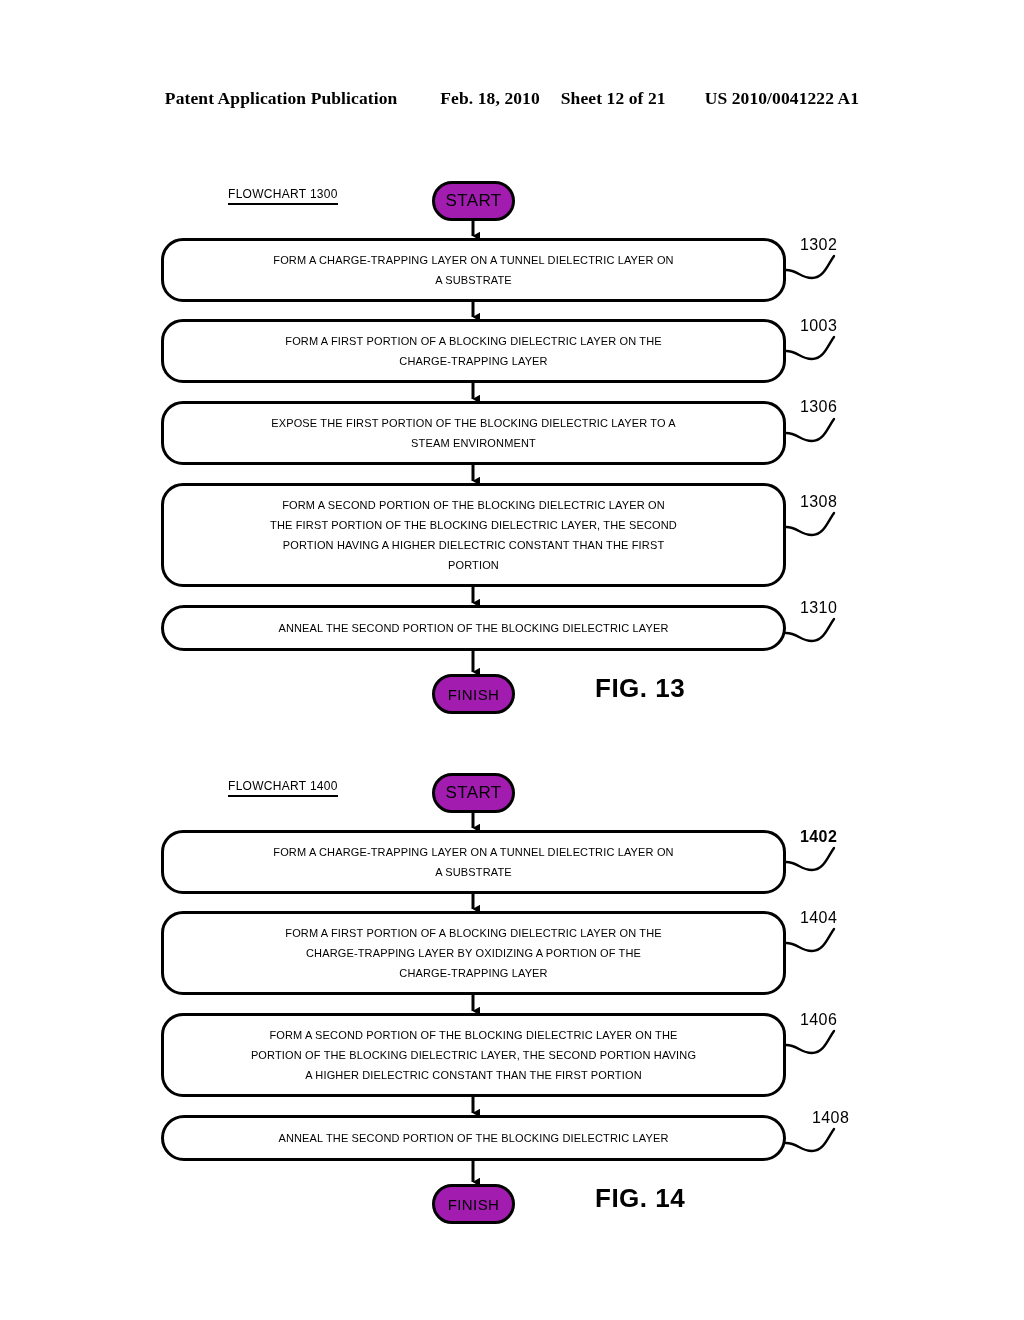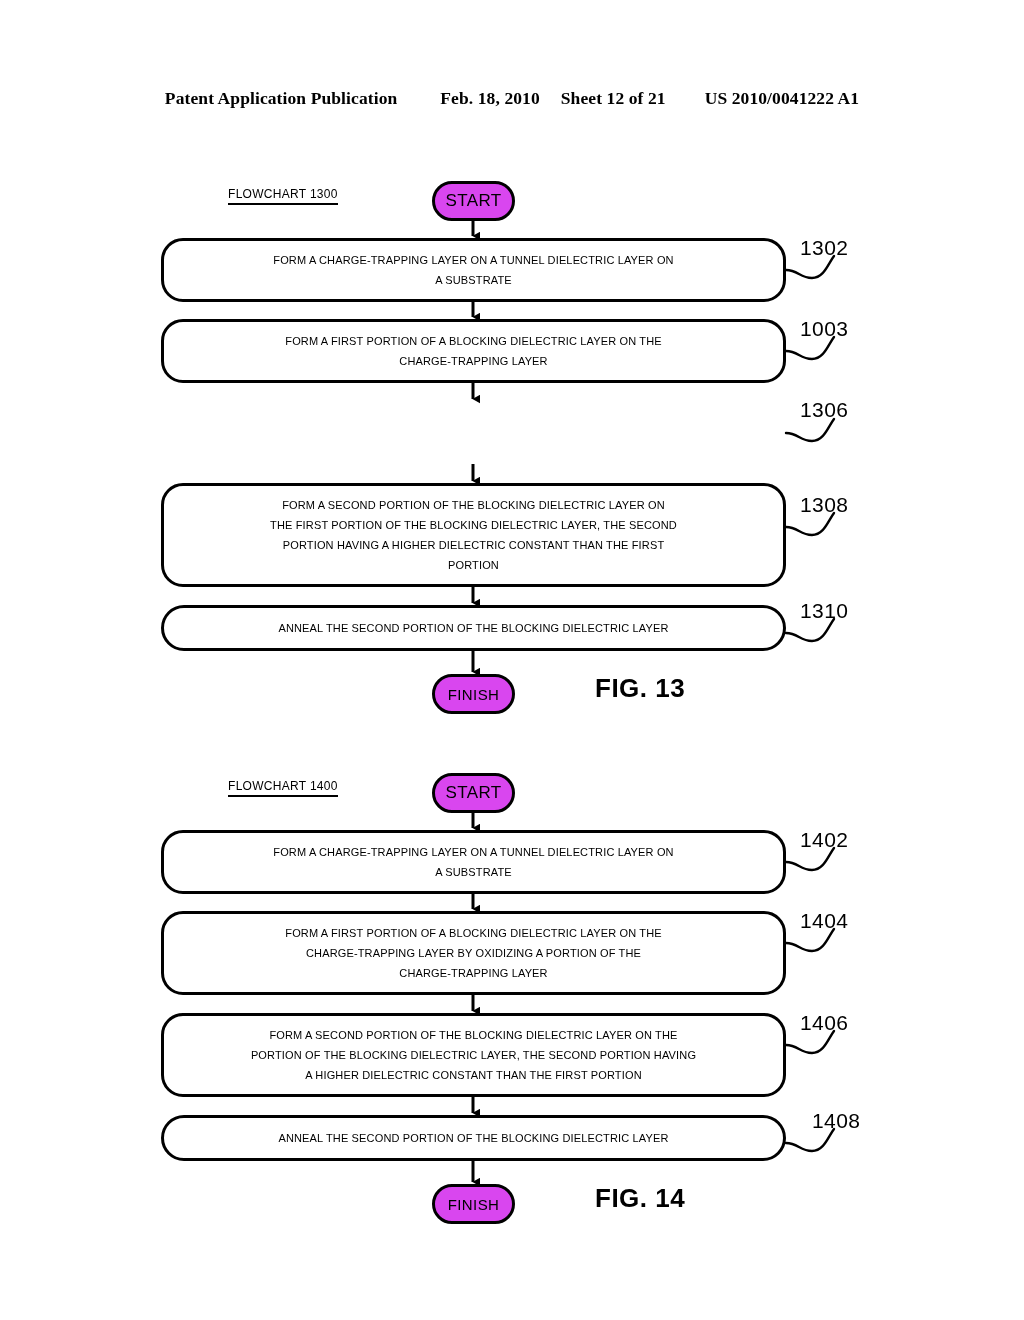--- a/index.html
+++ b/index.html
@@ -60,21 +60,21 @@
     white-space: nowrap;
     padding-bottom: 2px;
     border-bottom: 2px solid #000;
   }
 
   
   .terminal {
     position: absolute;
     box-sizing: border-box;
     border: 3px solid #000;
-    background: #d946ef;
+    background: #a21caf;
     display: flex;
     align-items: center;
     justify-content: center;
     white-space: nowrap;
   }
   .terminal.start {
     border-radius: 24px;
     font-size: 17px;
     letter-spacing: 0.4px;
   }
@@ -100,21 +100,21 @@
   .pbox .ptext {
     font-size: 11px;
     line-height: 20px;
     letter-spacing: 0.15px;
     white-space: pre-line;
   }
 
   
   .refnum {
     position: absolute;
-    font-size: 21px;
+    font-size: 16px;
     letter-spacing: 0.4px;
     white-space: nowrap;
   }
 
   
   .connector-svg,
   .leader-svg {
     position: absolute;
     overflow: visible;
     pointer-events: none;
@@ -183,20 +183,24 @@
 A SUBSTRATE</span>
     </div>
     <div class="refnum" style="left:800px; top:76px;">1302</div>
 
     <div class="pbox" style="left:161px; top:159px; width:625px; height:64px;">
       <span class="ptext">FORM A FIRST PORTION OF A BLOCKING DIELECTRIC LAYER ON THE
 CHARGE-TRAPPING LAYER</span>
     </div>
     <div class="refnum" style="left:800px; top:157px;">1003</div>
 
+    <div class="pbox" style="left:161px; top:241px; width:625px; height:64px;">
+      <span class="ptext">EXPOSE THE FIRST PORTION OF THE BLOCKING DIELECTRIC LAYER TO A
+STEAM ENVIRONMENT</span>
+    </div>
     <div class="refnum" style="left:800px; top:238px;">1306</div>
 
     <div class="pbox" style="left:161px; top:323px; width:625px; height:104px;">
       <span class="ptext">FORM A SECOND PORTION OF THE BLOCKING DIELECTRIC LAYER ON
 THE FIRST PORTION OF THE BLOCKING DIELECTRIC LAYER, THE SECOND
 PORTION HAVING A HIGHER DIELECTRIC CONSTANT THAN THE FIRST
 PORTION</span>
     </div>
     <div class="refnum" style="left:800px; top:333px;">1308</div>
 
@@ -240,21 +244,21 @@
 
   <div class="fig-layer">
     <div class="chart-title" style="left:228px; top:27px;">FLOWCHART 1400</div>
 
     <div class="terminal start" style="left:432px; top:21px; width:83px; height:40px;">START</div>
 
     <div class="pbox" style="left:161px; top:78px; width:625px; height:64px;">
       <span class="ptext">FORM A CHARGE-TRAPPING LAYER ON A TUNNEL DIELECTRIC LAYER ON
 A SUBSTRATE</span>
     </div>
-    <div class="refnum" style="left:800px; top:76px;">1402</div>
+    <div class="refnum" style="left:800px; top:76px;font-weight:bold;">1402</div>
 
     <div class="pbox" style="left:161px; top:159px; width:625px; height:84px;">
       <span class="ptext">FORM A FIRST PORTION OF A BLOCKING DIELECTRIC LAYER ON THE
 CHARGE-TRAPPING LAYER BY OXIDIZING A PORTION OF THE
 CHARGE-TRAPPING LAYER</span>
     </div>
     <div class="refnum" style="left:800px; top:157px;">1404</div>
 
     <div class="pbox" style="left:161px; top:261px; width:625px; height:84px;">
       <span class="ptext">FORM A SECOND PORTION OF THE BLOCKING DIELECTRIC LAYER ON THE

